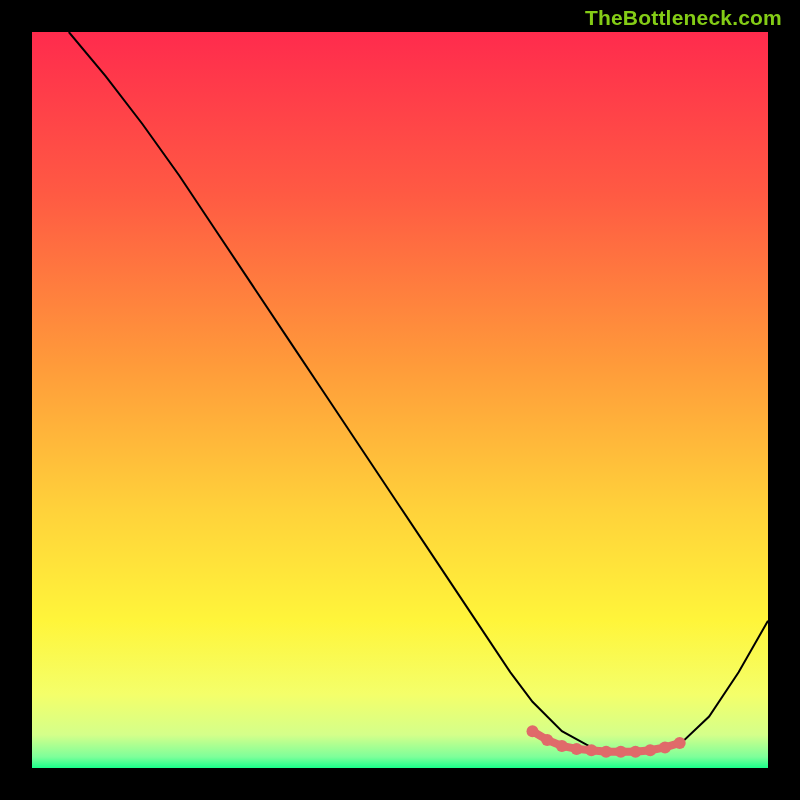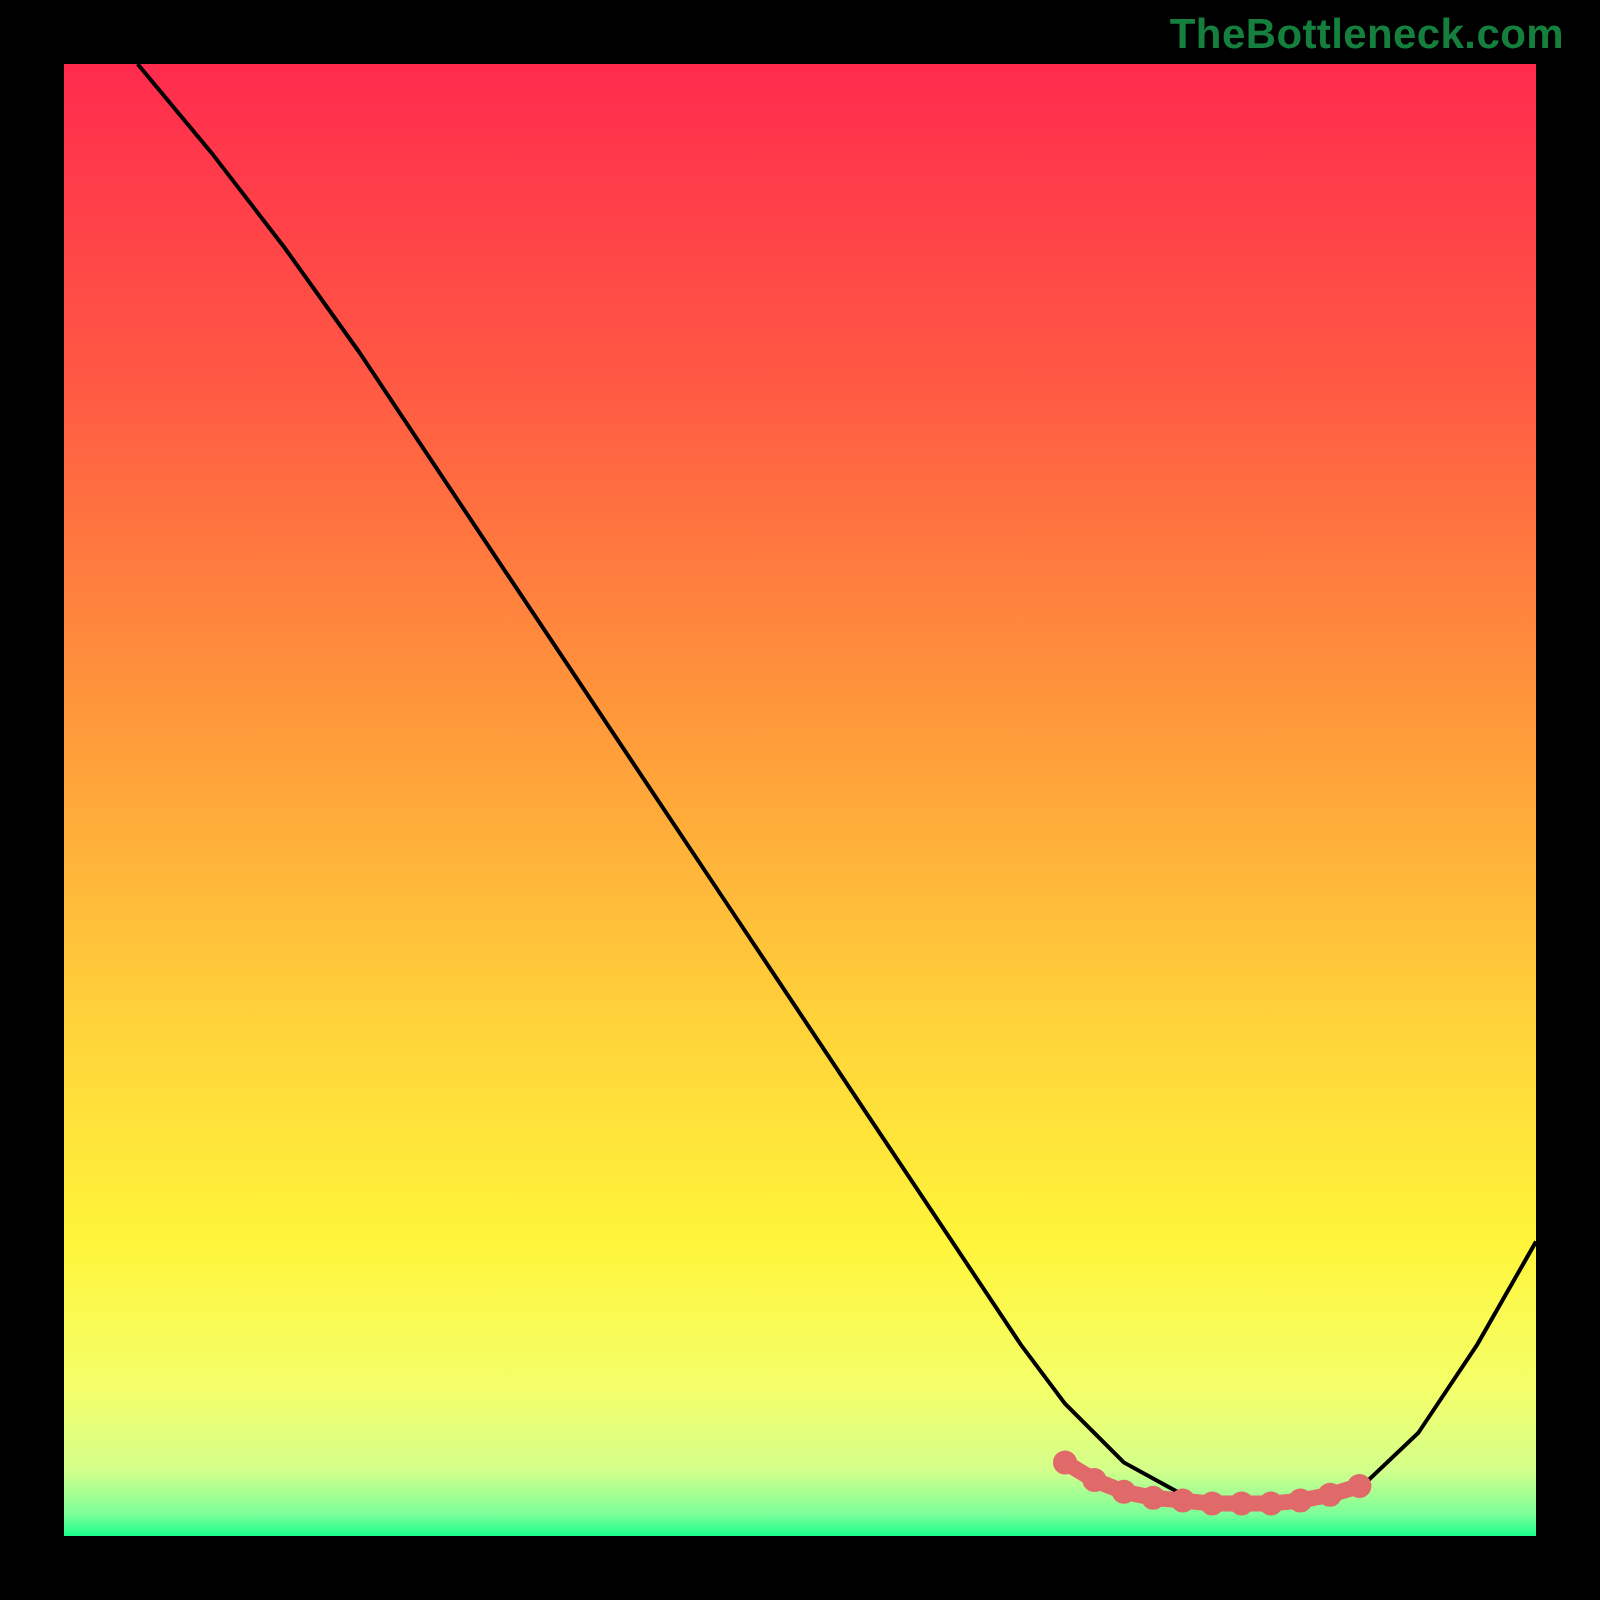--- a/index.html
+++ b/index.html
@@ -21,21 +21,21 @@
     left: 32px;
     top: 32px;
     width: 736px;
     height: 736px;
     overflow: hidden;
   }
   .watermark {
     position: absolute;
     top: 6px;
     right: 18px;
-    color: #15803d;
+    color: #84cc16;
     font-size: 21px;
     font-weight: 600;
     letter-spacing: 0.2px;
   }
 </style>
 </head>
 <body>
 
 <div class="frame">
 

